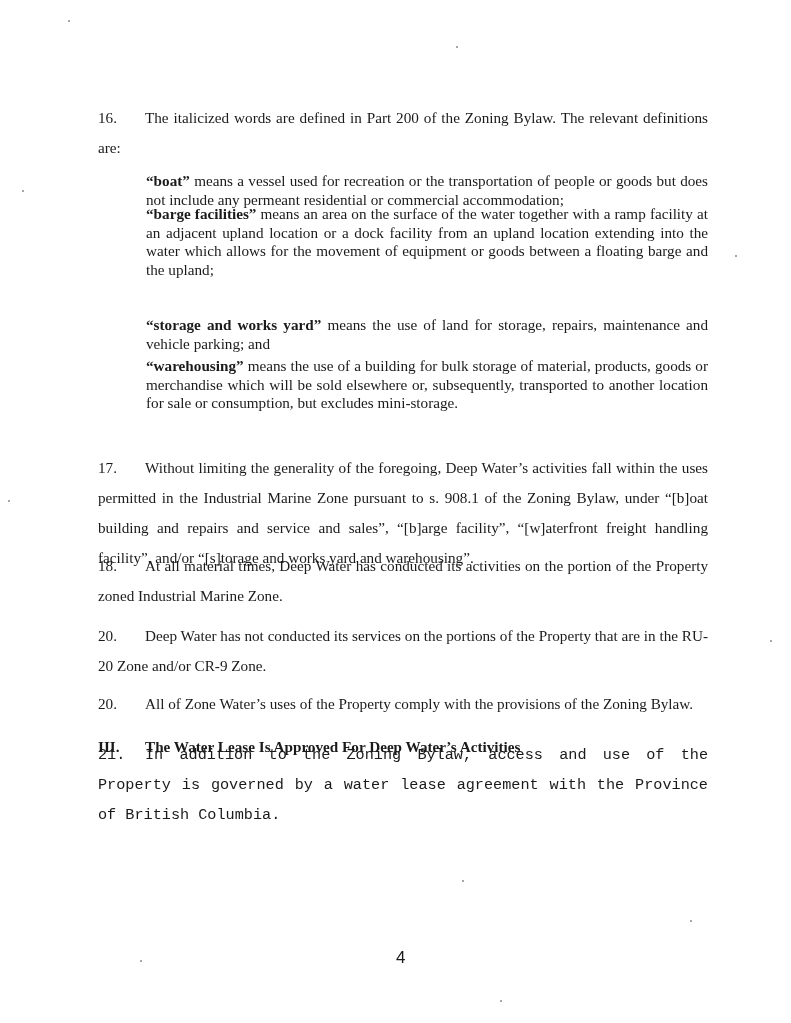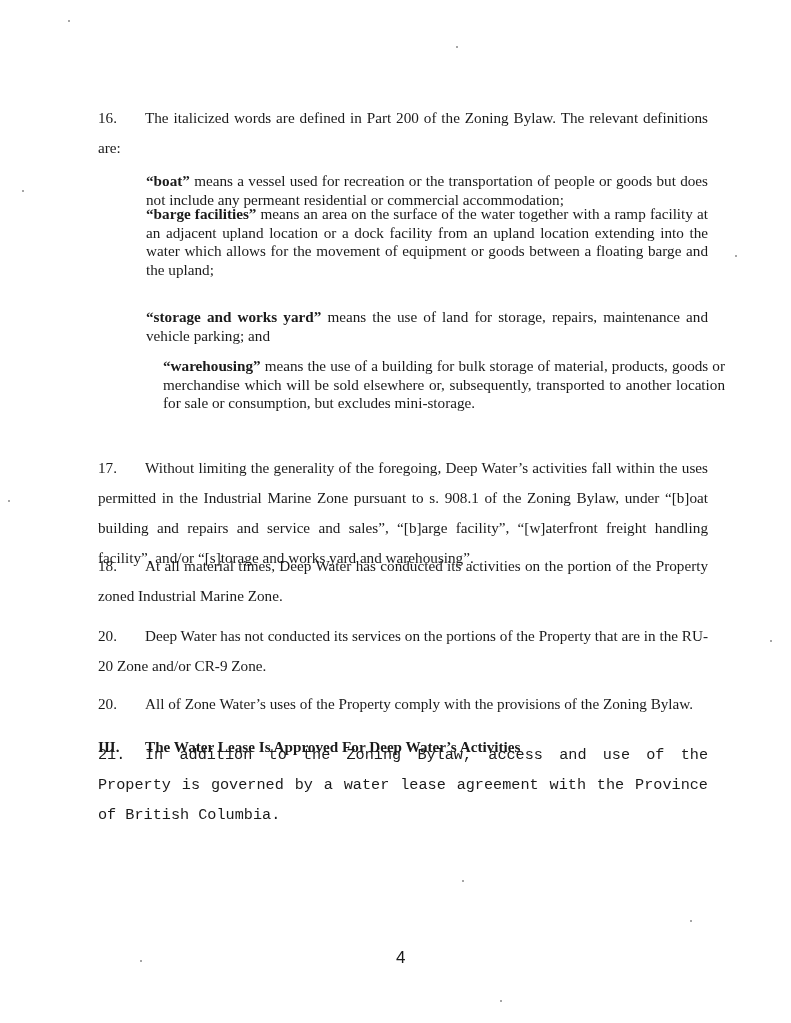--- a/index.html
+++ b/index.html
@@ -77,24 +77,24 @@
     <span class="num">16.</span><span>The italicized words are defined in Part 200 of the Zoning Bylaw.  The relevant definitions are:</span>
   </div>
 
   <div class="defs" style="top:164px;">
     <div class="def" style="top:8px;">
       <b>“boat”</b><span> means a vessel used for recreation or the transportation of people or goods but does not include any permeant residential or commercial accommodation;</span>
     </div>
     <div class="def" style="top:41px;">
       <b>“barge facilities”</b><span> means an area on the surface of the water together with a ramp facility at an adjacent upland location or a dock facility from an upland location extending into the water which allows for the movement of equipment or goods between a floating barge and the upland;</span>
     </div>
-    <div class="def" style="top:144px;">
+    <div class="def" style="top:152px;">
       <b>“storage and works yard”</b><span> means the use of land for storage, repairs, maintenance and vehicle parking; and</span>
     </div>
-    <div class="def" style="top:193px;margin-left:17px;">
+    <div class="def" style="top:193px;">
       <b>“warehousing”</b><span> means the use of a building for bulk storage of material, products, goods or merchandise which will be sold elsewhere or, subsequently, transported to another location for sale or consumption, but excludes mini-storage.</span>
     </div>
   </div>
 
   <div class="para" style="top:417px;margin-top:36px;">
     <span class="num">17.</span><span>Without limiting the generality of the foregoing, Deep Water’s activities fall within the uses permitted in the Industrial Marine Zone pursuant to s. 908.1 of the Zoning Bylaw, under “[b]oat building and repairs and service and sales”, “[b]arge facility”, “[w]aterfront freight handling facility”, and/or “[s]torage and works yard and warehousing”.</span>
   </div>
 
   <div class="para" style="top:551px;">
     <span class="num">18.</span><span>At all material times, Deep Water has conducted its activities on the portion of the Property zoned Industrial Marine Zone.</span>

